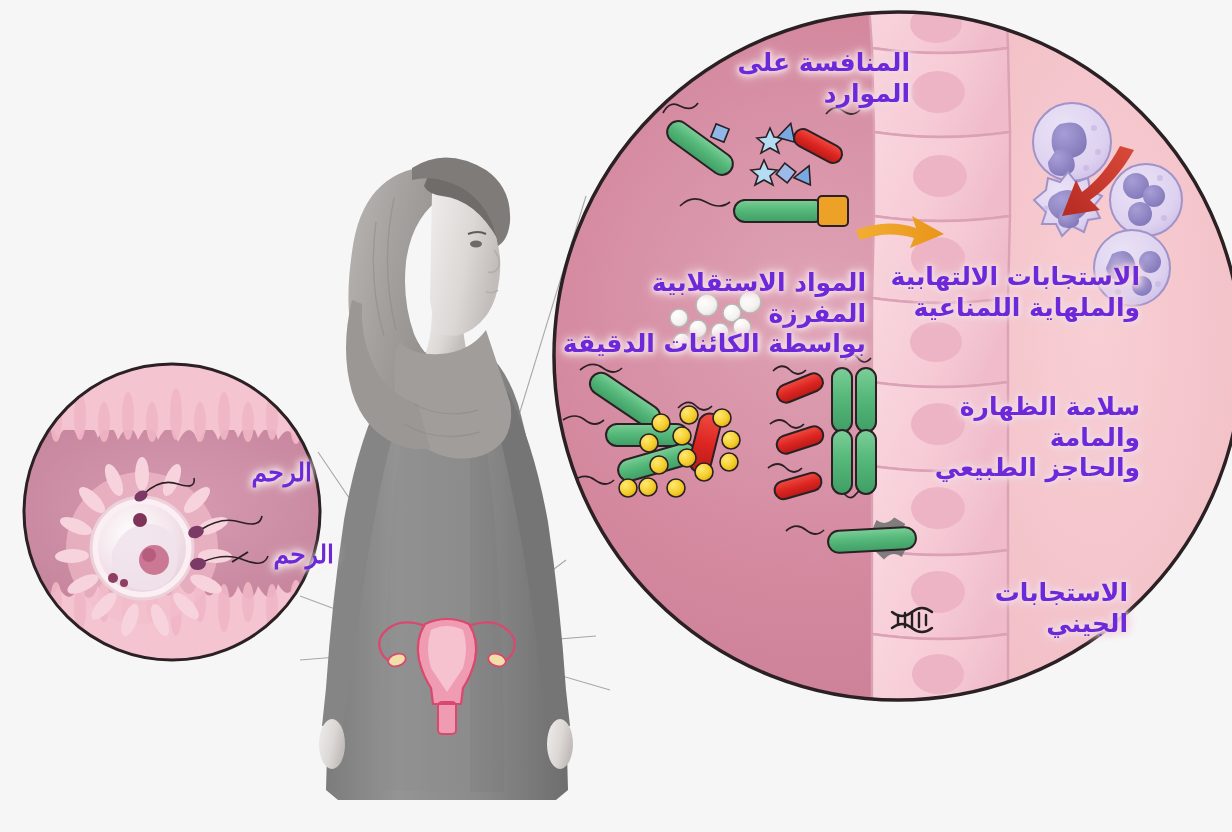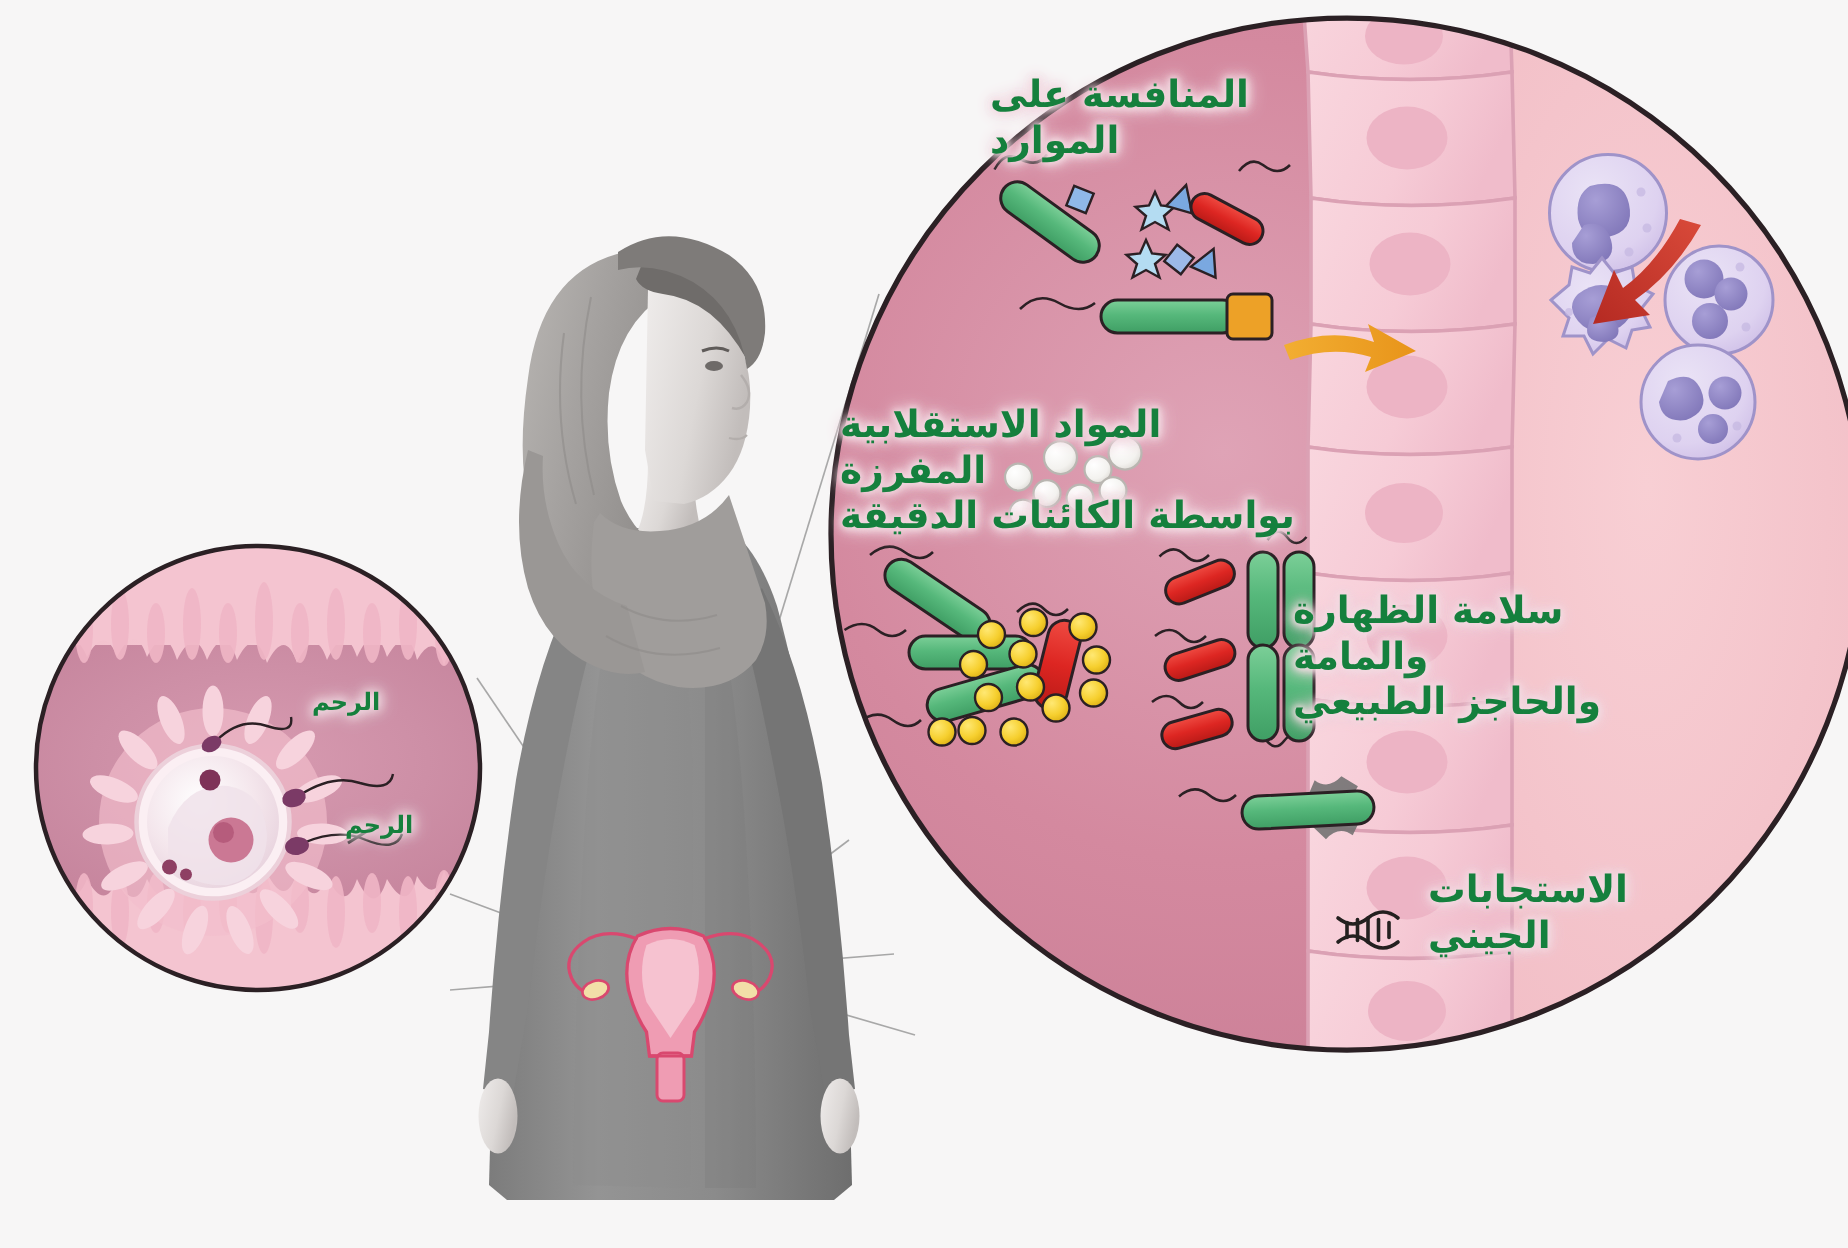--- a/index.html
+++ b/index.html
@@ -9,35 +9,35 @@
     background:#f7f6f6;
     font-family:"DejaVu Sans","Liberation Sans",sans-serif;
     overflow:hidden;
     position:relative;
   }
   #stage{position:absolute;inset:0;}
   svg.layer{position:absolute;top:0;left:0;width:1232px;height:832px;}
 
   .lbl{
     position:absolute;
-    color:#15803d;
+    color:#6d28d9;
     font-weight:700;
     direction:rtl;
     unicode-bidi:bidi-override;
-    text-align:left;
+    text-align:right;
     line-height:1.22;
     white-space:pre-line;
     text-shadow:
       0 0 7px #f3dbe2, 0 0 7px #f3dbe2, 0 0 12px #f0d3dc,
       0 0 14px #eccedb, 0 0 4px #f6e6ec;
     pointer-events:none;
     user-select:none;
   }
   .lbl-main{font-size:25px;}
-  .lbl-inset{font-size:16px;text-shadow:0 0 7px #fff,0 0 10px #fff,0 0 14px #f7e6ea;}
+  .lbl-inset{font-size:25px;text-shadow:0 0 7px #fff,0 0 10px #fff,0 0 14px #f7e6ea;font-family:Liberation Serif, serif;}
 </style>
 </head>
 <body style="background: rgb(247, 246, 246);">
 
 <div id="stage">
 
 <svg class="layer" viewBox="0 0 1232 832">
   <defs>
     <radialGradient id="lumenGrad" cx="38%" cy="42%" r="72%">
       <stop offset="0%" stop-color="#dfa3b6"></stop>
@@ -495,20 +495,22 @@
   <circle cx="898" cy="356" r="344" fill="none" stroke="#2b2024" stroke-width="3.5"></circle>
 </svg>
 
 <div class="lbl lbl-main" style="left:660px;top:48px;width:250px;">المنافسة على
 الموارد</div>
 
 <div class="lbl lbl-main" style="left:560px;top:228px;width:306px;margin-top:40px;">المواد الاستقلابية المفرزة
 بواسطة الكائنات الدقيقة</div>
 
 
+<div class="lbl lbl-main" style="left:862px;top:262px;width:278px;">الاستجابات الالتهابية
+والملهاية اللمناعية</div>
 
 <div class="lbl lbl-main" style="left:862px;top:392px;width:278px;">سلامة الظهارة والمامة
 والحاجز الطبيعي</div>
 
 <div class="lbl lbl-main" style="left:952px;top:578px;width:176px;">الاستجابات الجيني</div>
 
 
 <div class="lbl lbl-inset" style="left:208px;top:458px;width:104px;">الرحم</div>
 
 <div class="lbl lbl-inset" style="left:230px;top:540px;width:104px;">الرحم</div>

